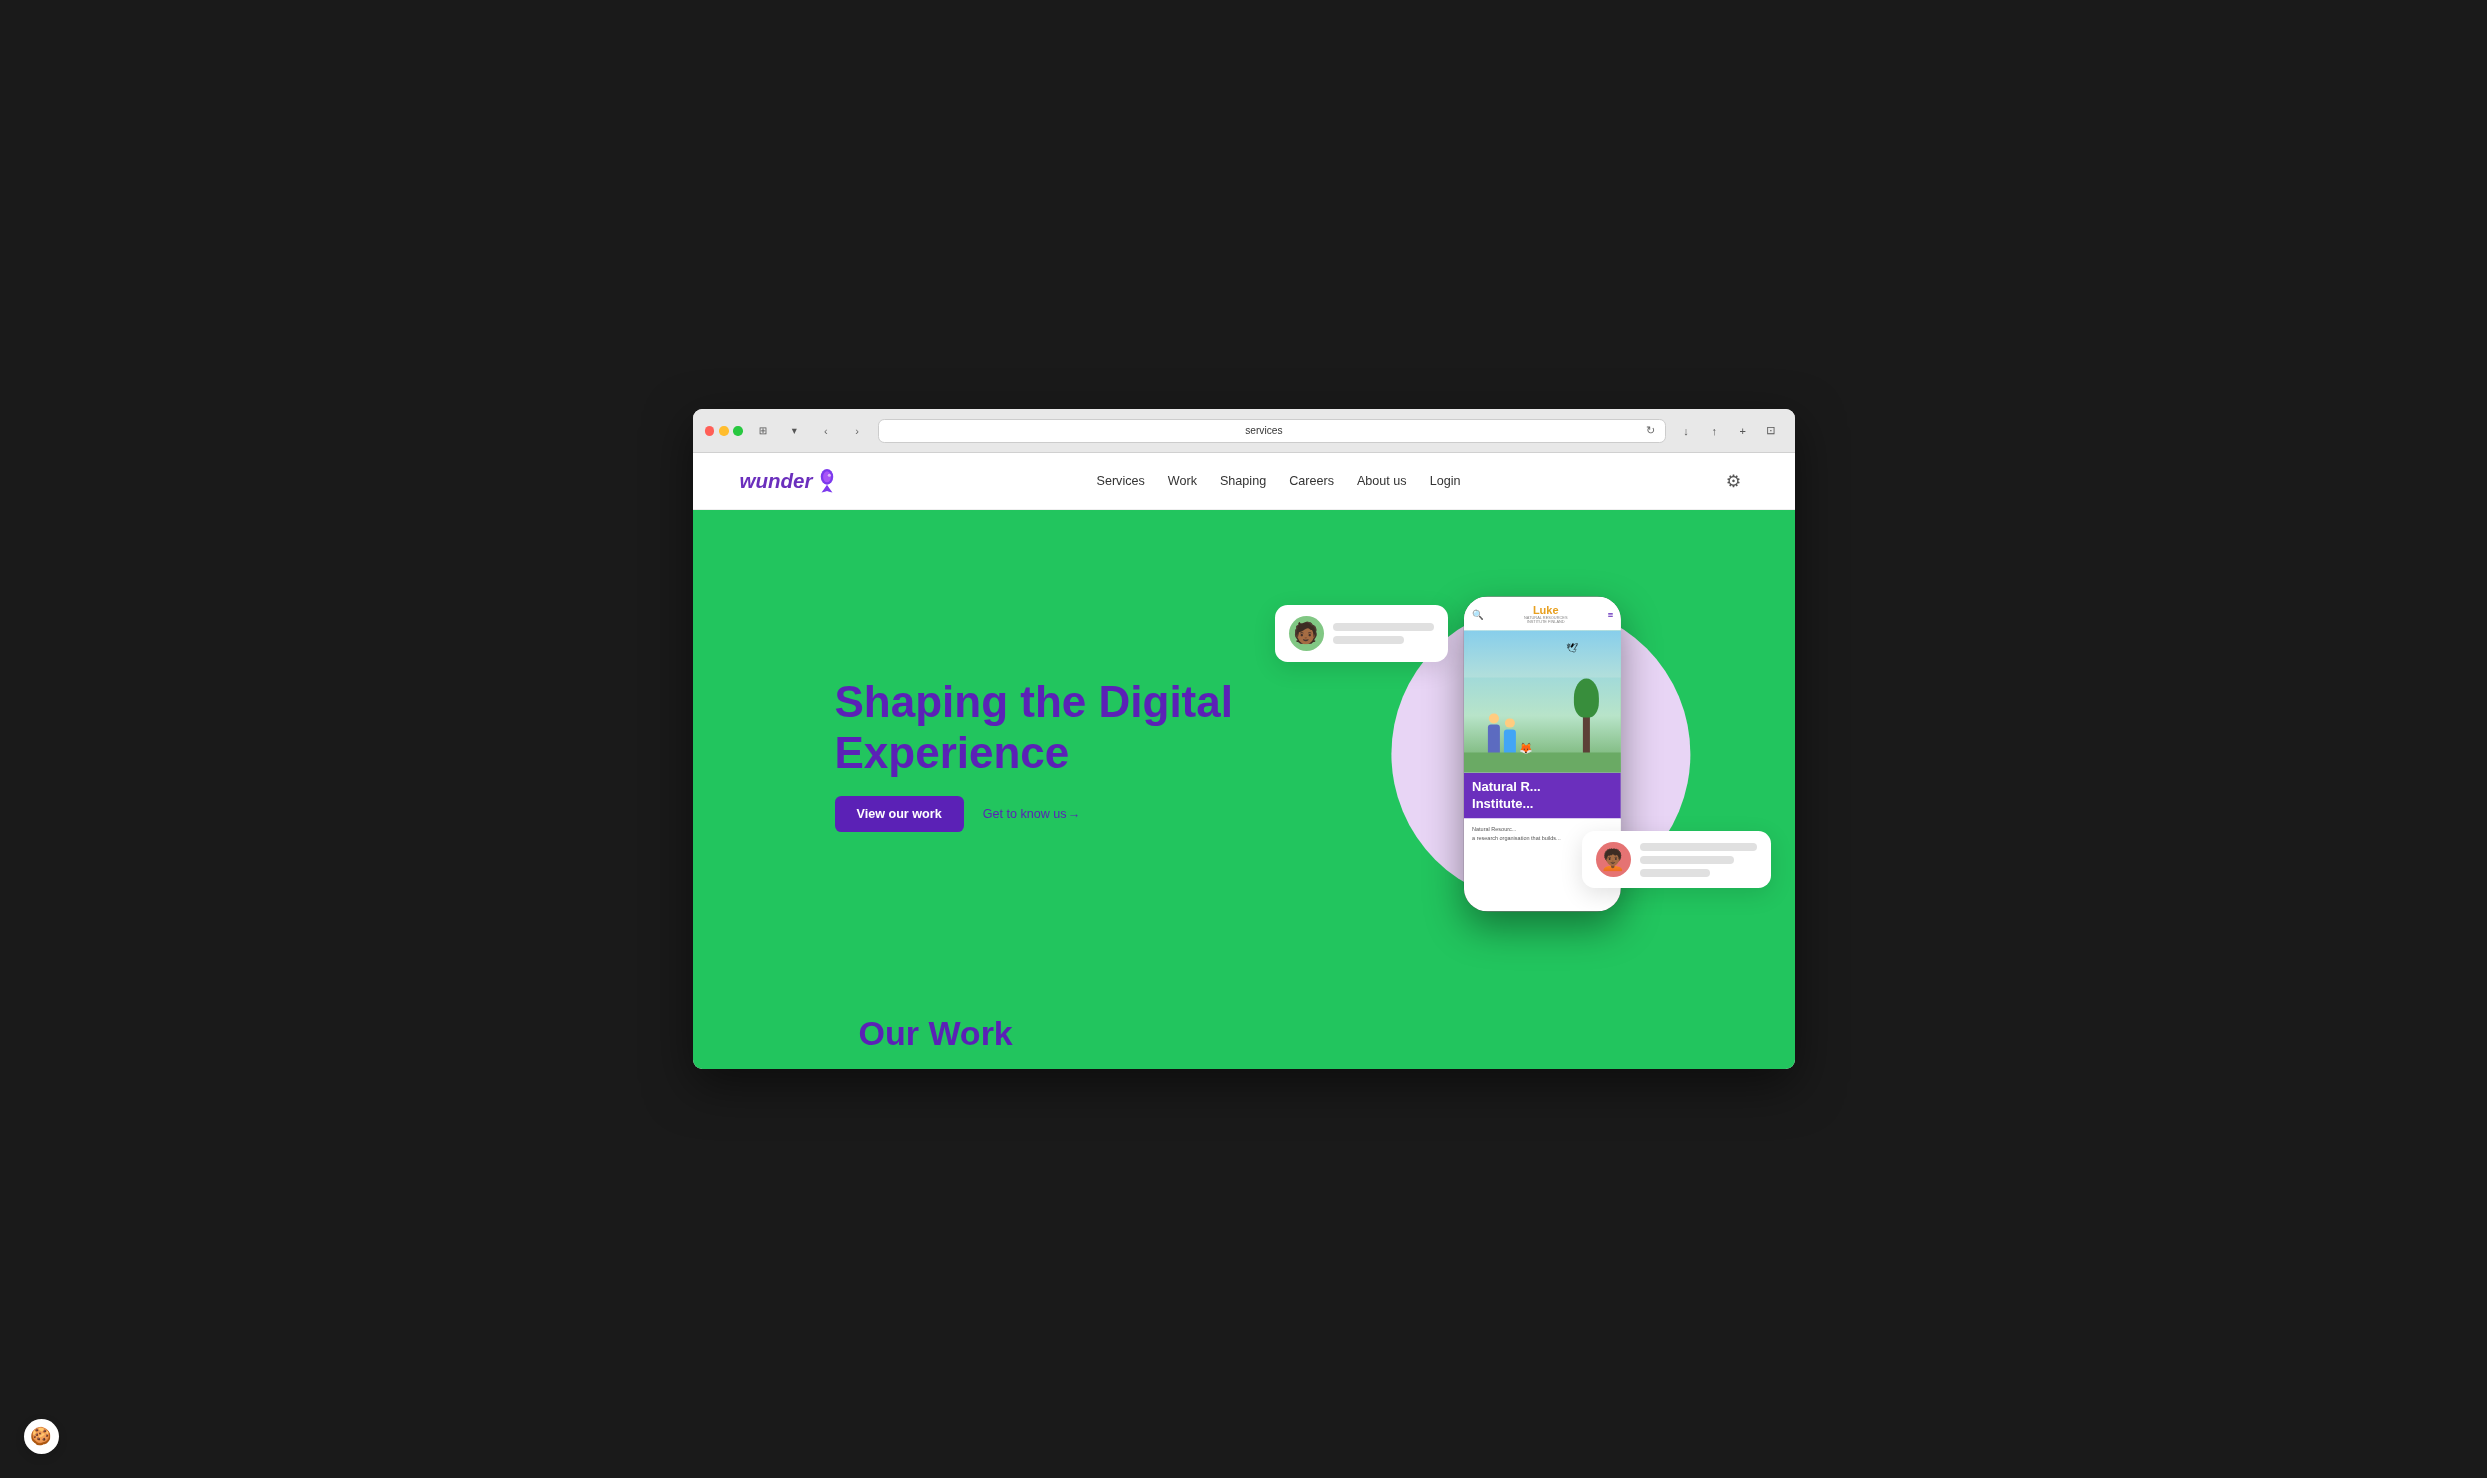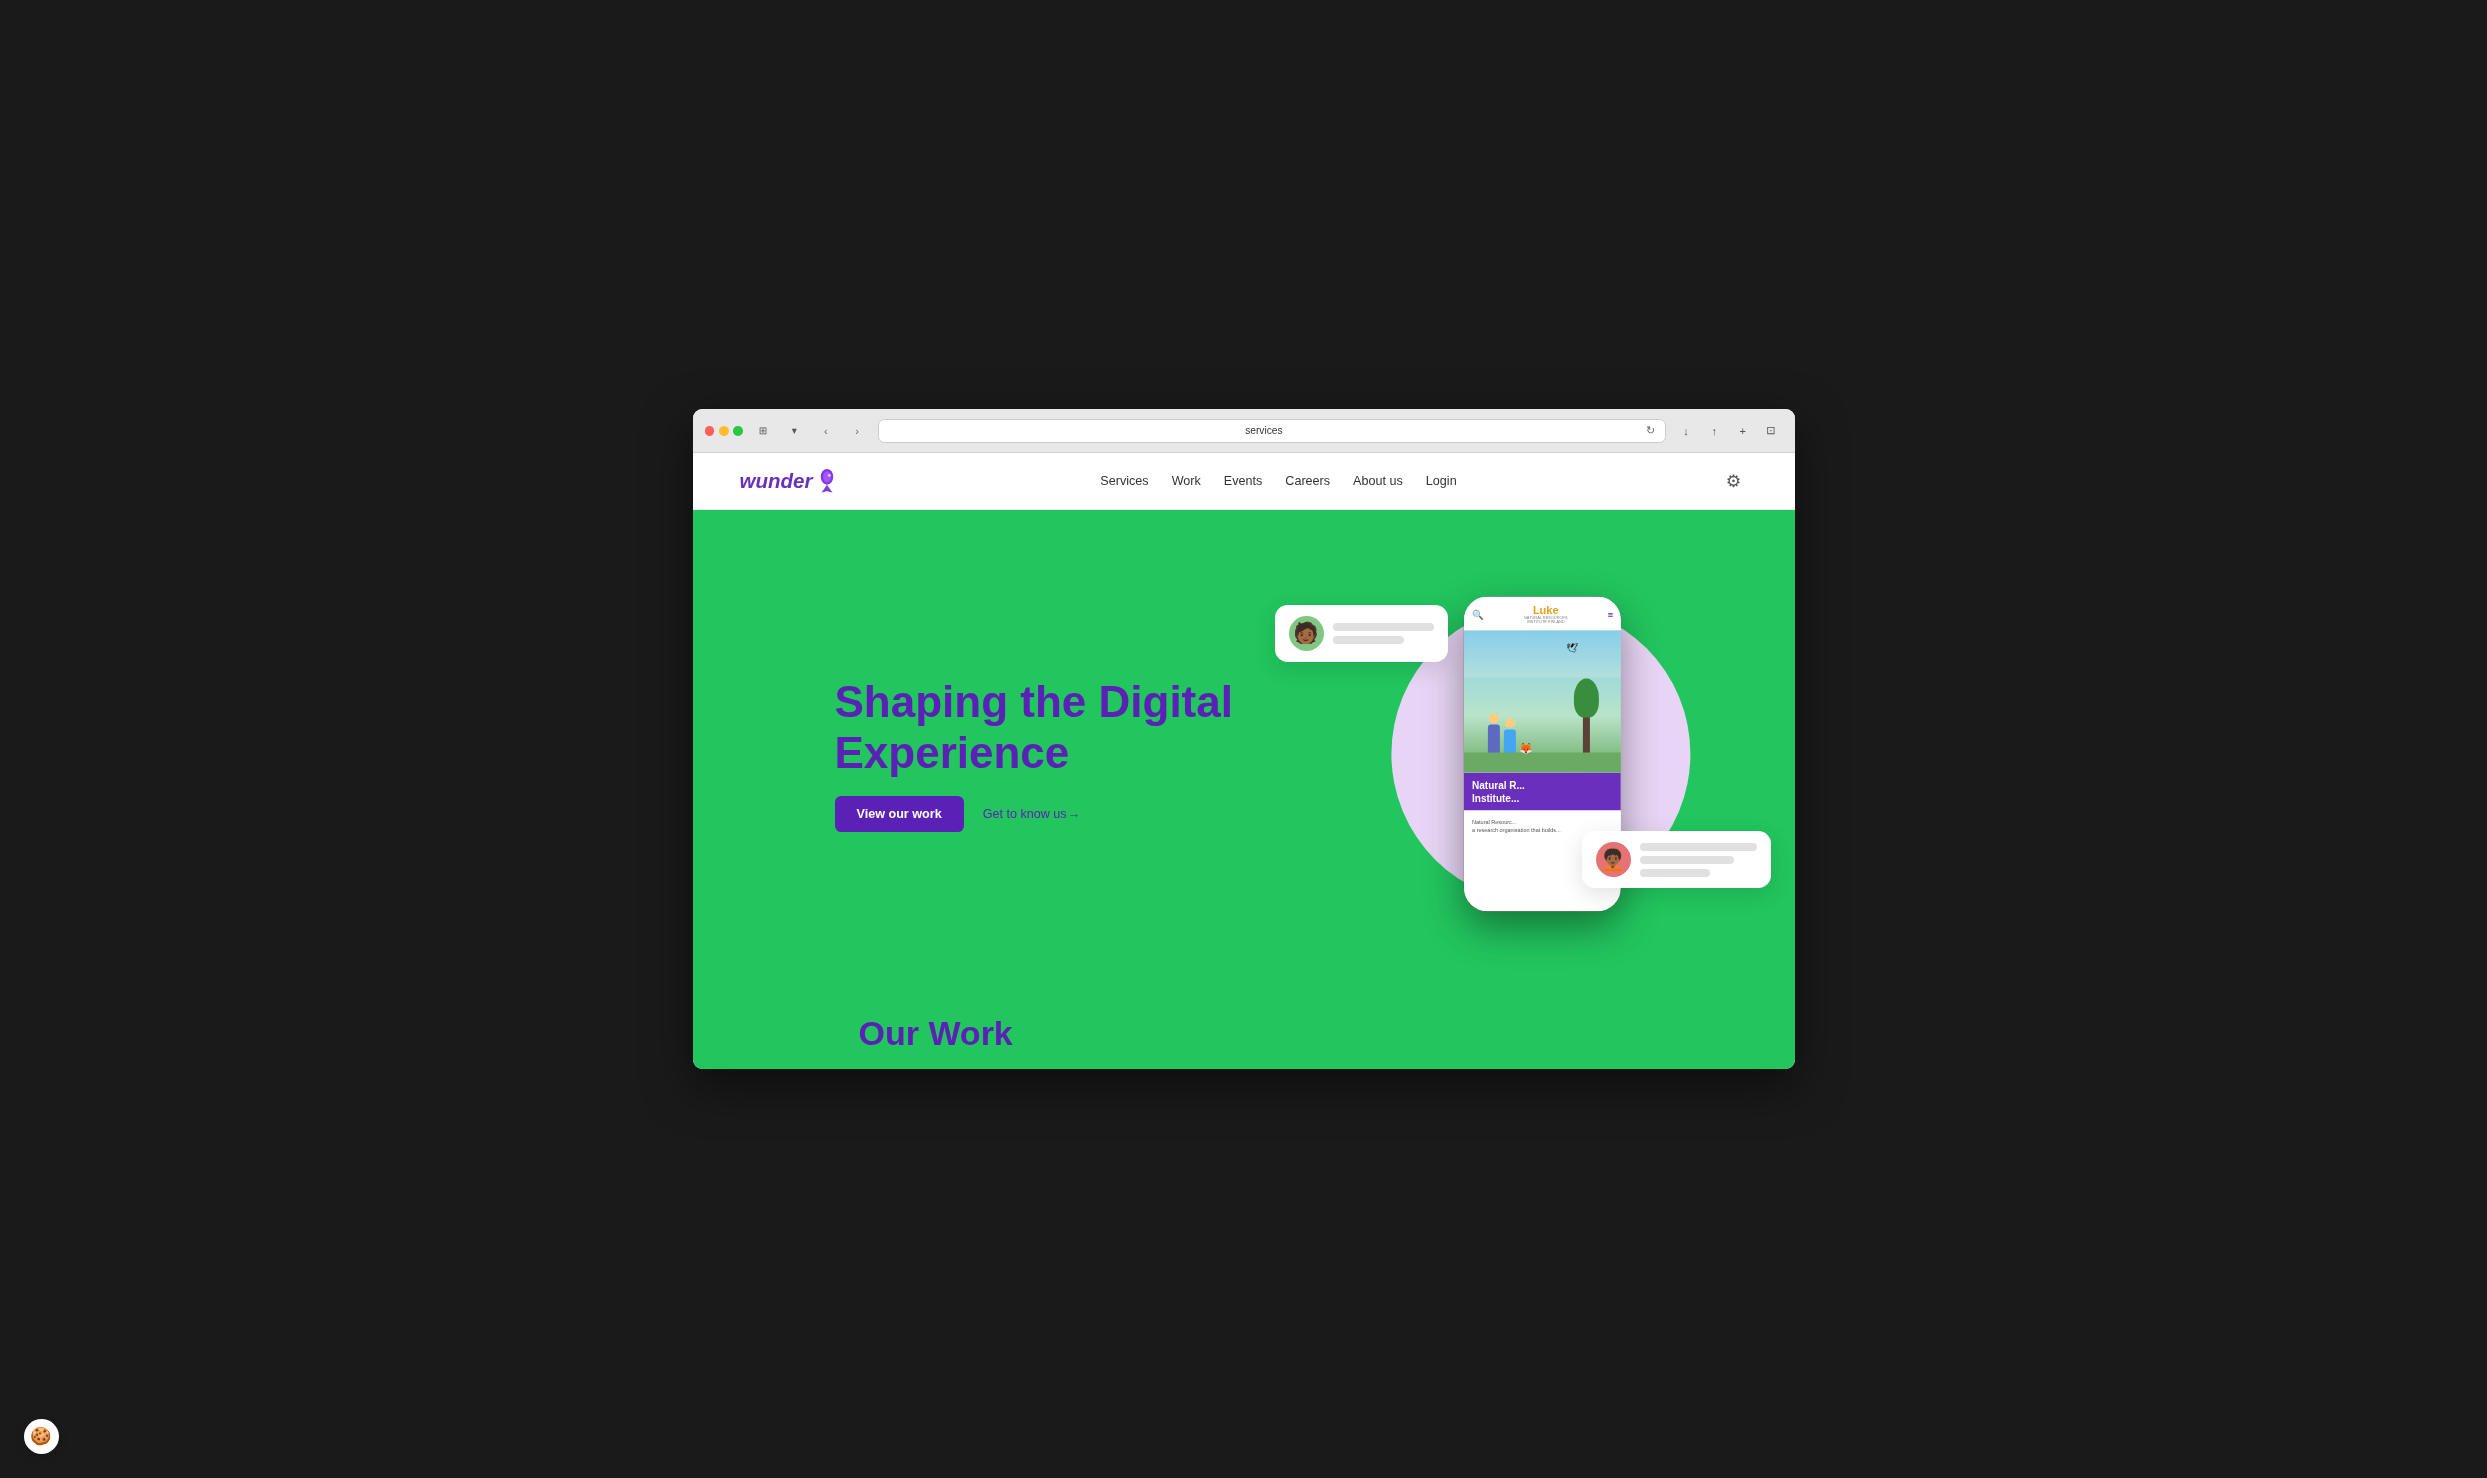--- a/index.html
+++ b/index.html
@@ -376,21 +376,21 @@
       margin: -11px auto 1.6px;
     }
 
     .phone-content-area {
       background: #6b2fbd;
       padding: 6.3px 7.9px;
     }
 
     .phone-content-title {
       color: white;
-      font-size: 10px;
+      font-size: 13px;
       font-weight: 700;
       line-height: 1.3;
     }
 
     
     .float-card-top {
       position: absolute;
       top: 31.5px;
       left: 0;
       background: white;
@@ -529,21 +529,21 @@
           <ellipse cx="14" cy="10" rx="8" ry="10" fill="#7c3aed"></ellipse>
           <ellipse cx="14" cy="10" rx="5" ry="7" fill="#a855f7"></ellipse>
           <path d="M14 20 Q10 26 7 30 Q14 28 14 28 Q14 28 21 30 Q18 26 14 20Z" fill="#7c3aed"></path>
           <circle cx="17" cy="8" r="2" fill="white" opacity="0.6"></circle>
         </svg>
       </a>
 
       <ul class="nav-links">
         <li><a class="nav-link" href="#">Services</a></li>
         <li><a class="nav-link" href="#">Work</a></li>
-        <li><a class="nav-link" href="#">Events</a></li>
+        <li><a class="nav-link" href="#">Shaping</a></li>
         <li><a class="nav-link" href="#">Careers</a></li>
         <li><a class="nav-link" href="#">About us</a></li>
         <li><a class="nav-link" href="#">Login</a></li>
       </ul>
 
       <button class="settings-btn">
         <span>⚙</span>
       </button>
     </nav>
 

